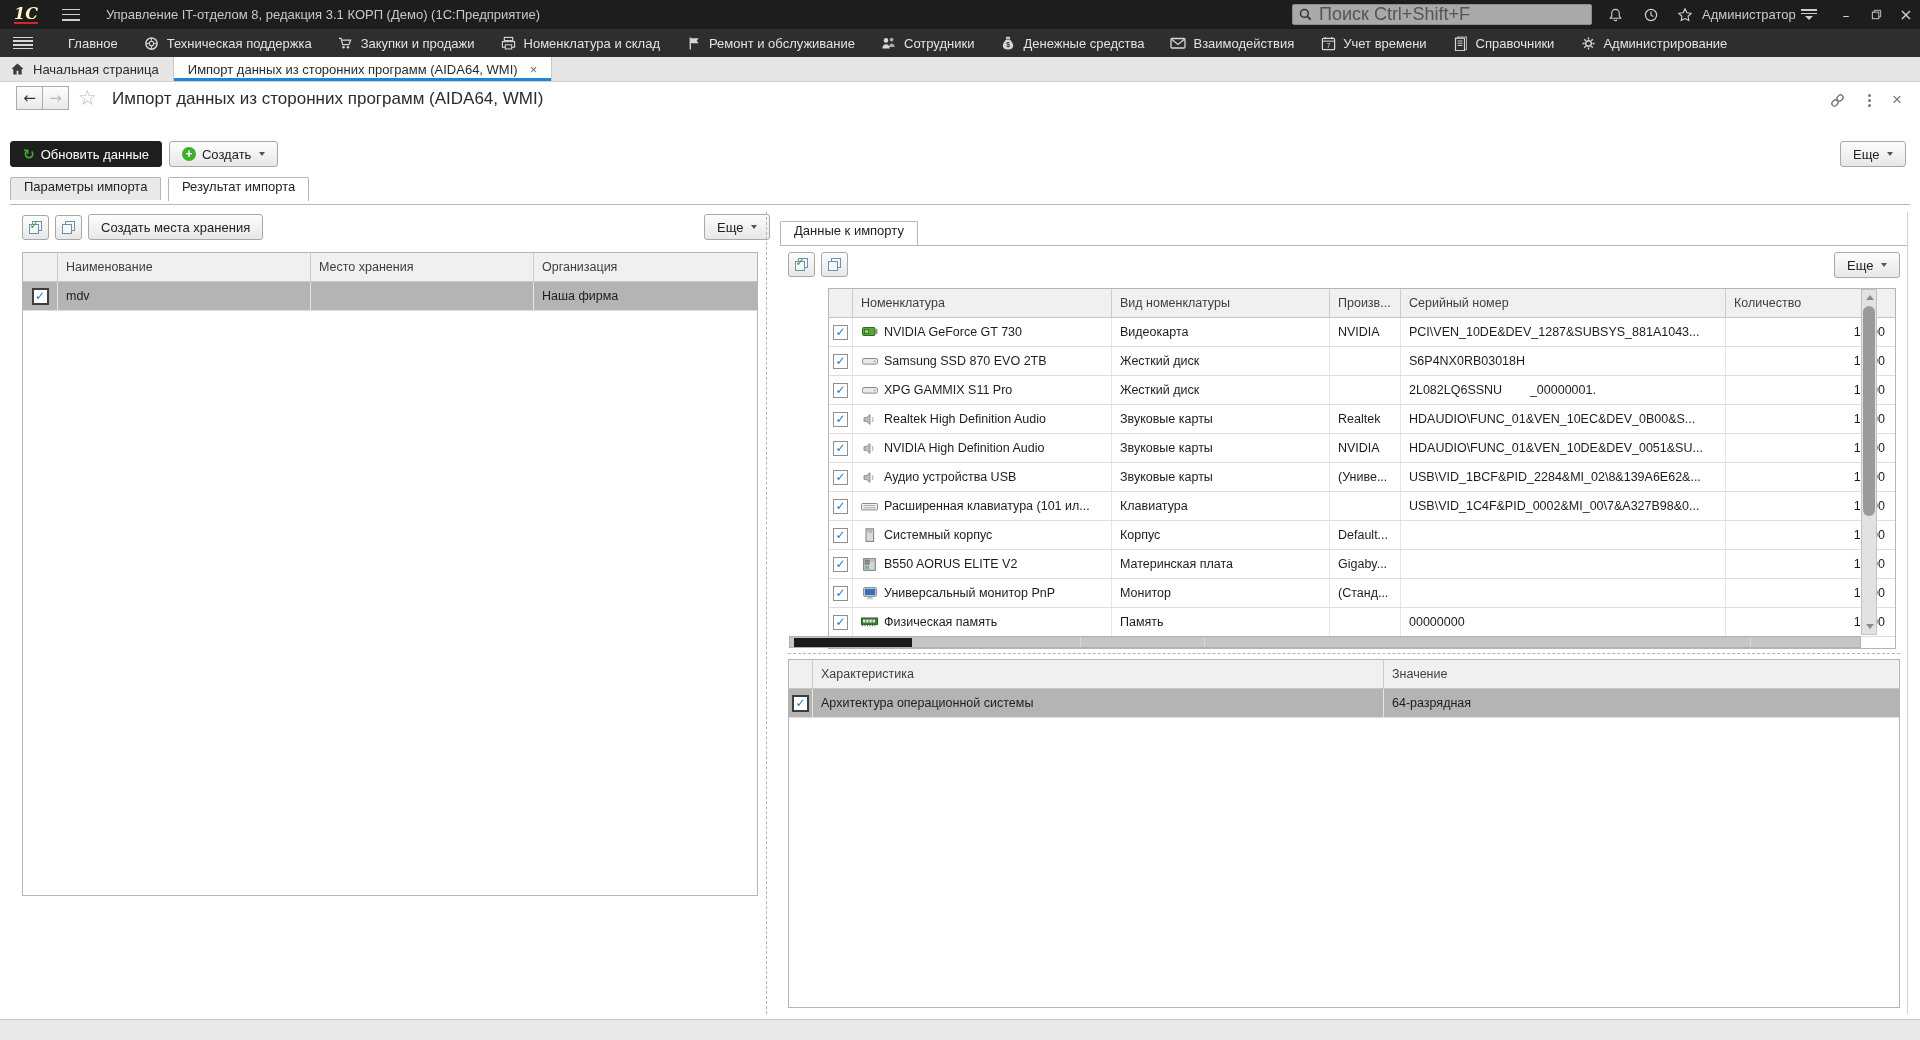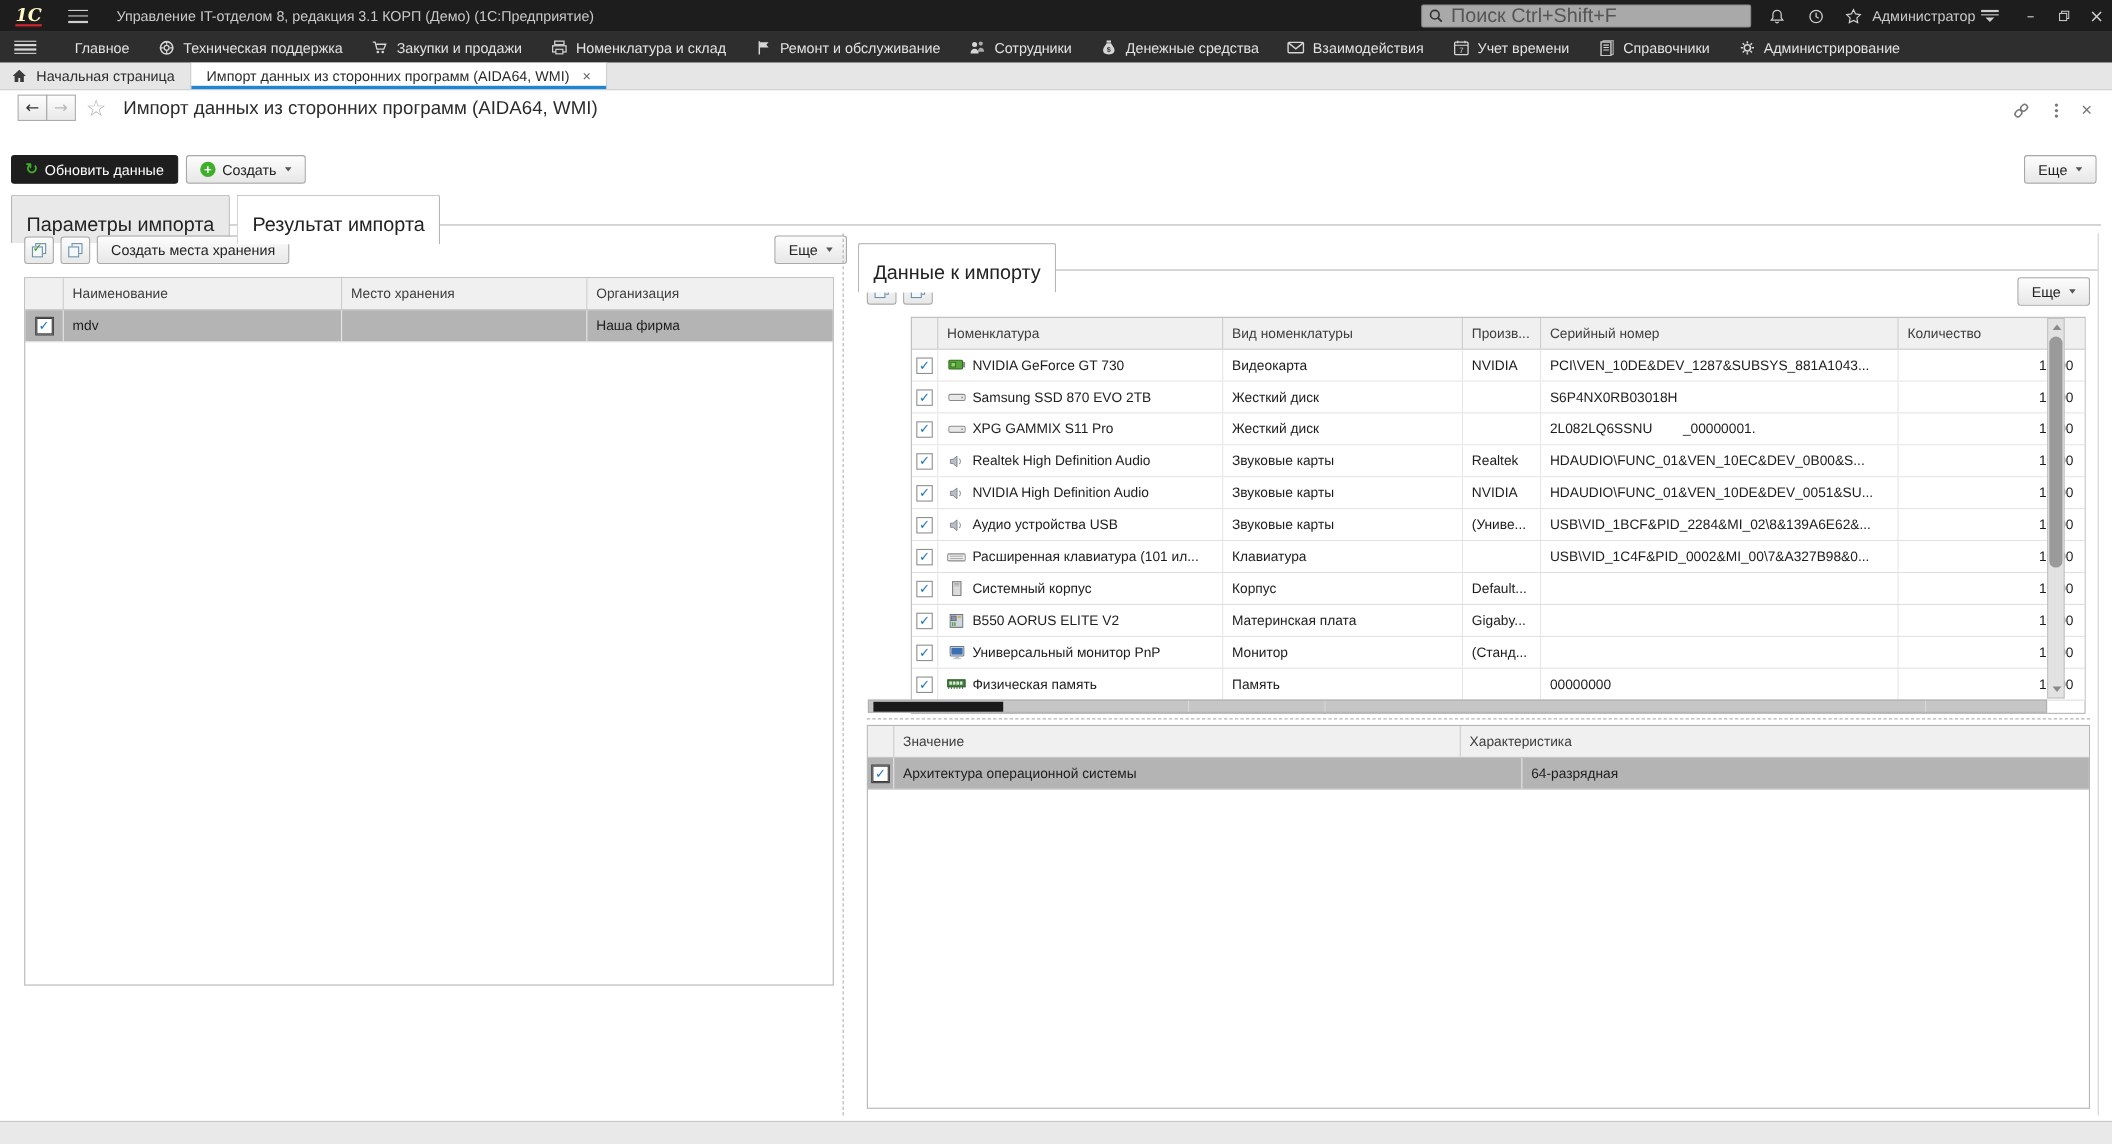--- a/index.html
+++ b/index.html
@@ -57,22 +57,22 @@
        border-radius:3px;background:linear-gradient(#fdfdfd,#e7e7e7);font-size:13px;color:#222;cursor:pointer;white-space:nowrap;}
   .btn-dark{background:#1e1e1e;border-color:#1e1e1e;color:#fff;}
   .refresh-g{color:#3fae2a;font-family:"DejaVu Sans",sans-serif;font-weight:700;font-size:14px;line-height:1;}
   .plus-g{width:14px;height:14px;border-radius:50%;background:#3fae2a;color:#fff;display:inline-flex;align-items:center;justify-content:center;font-size:12px;font-weight:700;line-height:1;}
   .caret{width:0;height:0;border-left:3.5px solid transparent;border-right:3.5px solid transparent;border-top:4px solid #555;display:inline-block;margin-left:2px;}
   .cmdbar{position:absolute;left:10px;top:141px;display:flex;gap:7px;}
   .more-top{position:absolute;left:1840px;top:141px;}
 
   
   .formtabs{position:absolute;left:10px;top:176px;width:1900px;height:29px;border-bottom:1px solid #b6b6b6;}
-  .ftab{position:relative;display:inline-block;padding:16px 13px 6px;border:1px solid #b6b6b6;border-bottom:none;
-        background:#e9e9e9;border-radius:2px 2px 0 0;margin-right:3px;font-size:18px;cursor:pointer;top:1px;}
+  .ftab{position:relative;display:inline-block;padding:1px 13px 6px;border:1px solid #b6b6b6;border-bottom:none;
+        background:#e9e9e9;border-radius:2px 2px 0 0;margin-right:3px;font-size:13px;cursor:pointer;top:1px;}
   .ftab.active{background:#fff;padding-bottom:7px;z-index:3;}
 
   
   .vsplit{position:absolute;left:766px;top:212px;height:802px;border-left:1px dashed #b3b3b3;}
   .rightedge{position:absolute;left:1907px;top:212px;height:802px;border-left:1px solid #d2d2d2;}
 
   .icobtn{width:27px;height:25px;border:1px solid #a8a8a8;border-radius:3px;background:linear-gradient(#fdfdfd,#e7e7e7);
           display:inline-flex;align-items:center;justify-content:center;cursor:pointer;}
   .sq2{position:relative;width:14px;height:13px;}
   .sq2 b{position:absolute;width:10px;height:10px;border:1px solid #6f8ea9;background:#f4f8fb;}
@@ -652,22 +652,22 @@
     <span class="hsb-sep" style="left:290px;"></span>
     <span class="hsb-sep" style="left:414px;"></span>
     <span class="hsb-sep" style="left:960px;"></span>
   </div>
 
   <div class="hsplit"></div>
 
   <div class="tbl" style="left:788px;top:659px;width:1112px;height:349px;">
     <div class="thead">
       <div class="th cc0"></div>
+      <div class="th cc1">Характеристика</div>
       <div class="th cc2">Значение</div>
-      <div class="th cc1">Характеристика</div>
     </div>
     <div id="char-tbody">
         <div class="trow selected">
           <div class="td cbcell cc0">
             <span class="cb focus">✓</span>
           </div>
           <div class="td cc1">Архитектура операционной системы</div>
           <div class="td cc2">64-разрядная</div>
         </div>
       </div>

